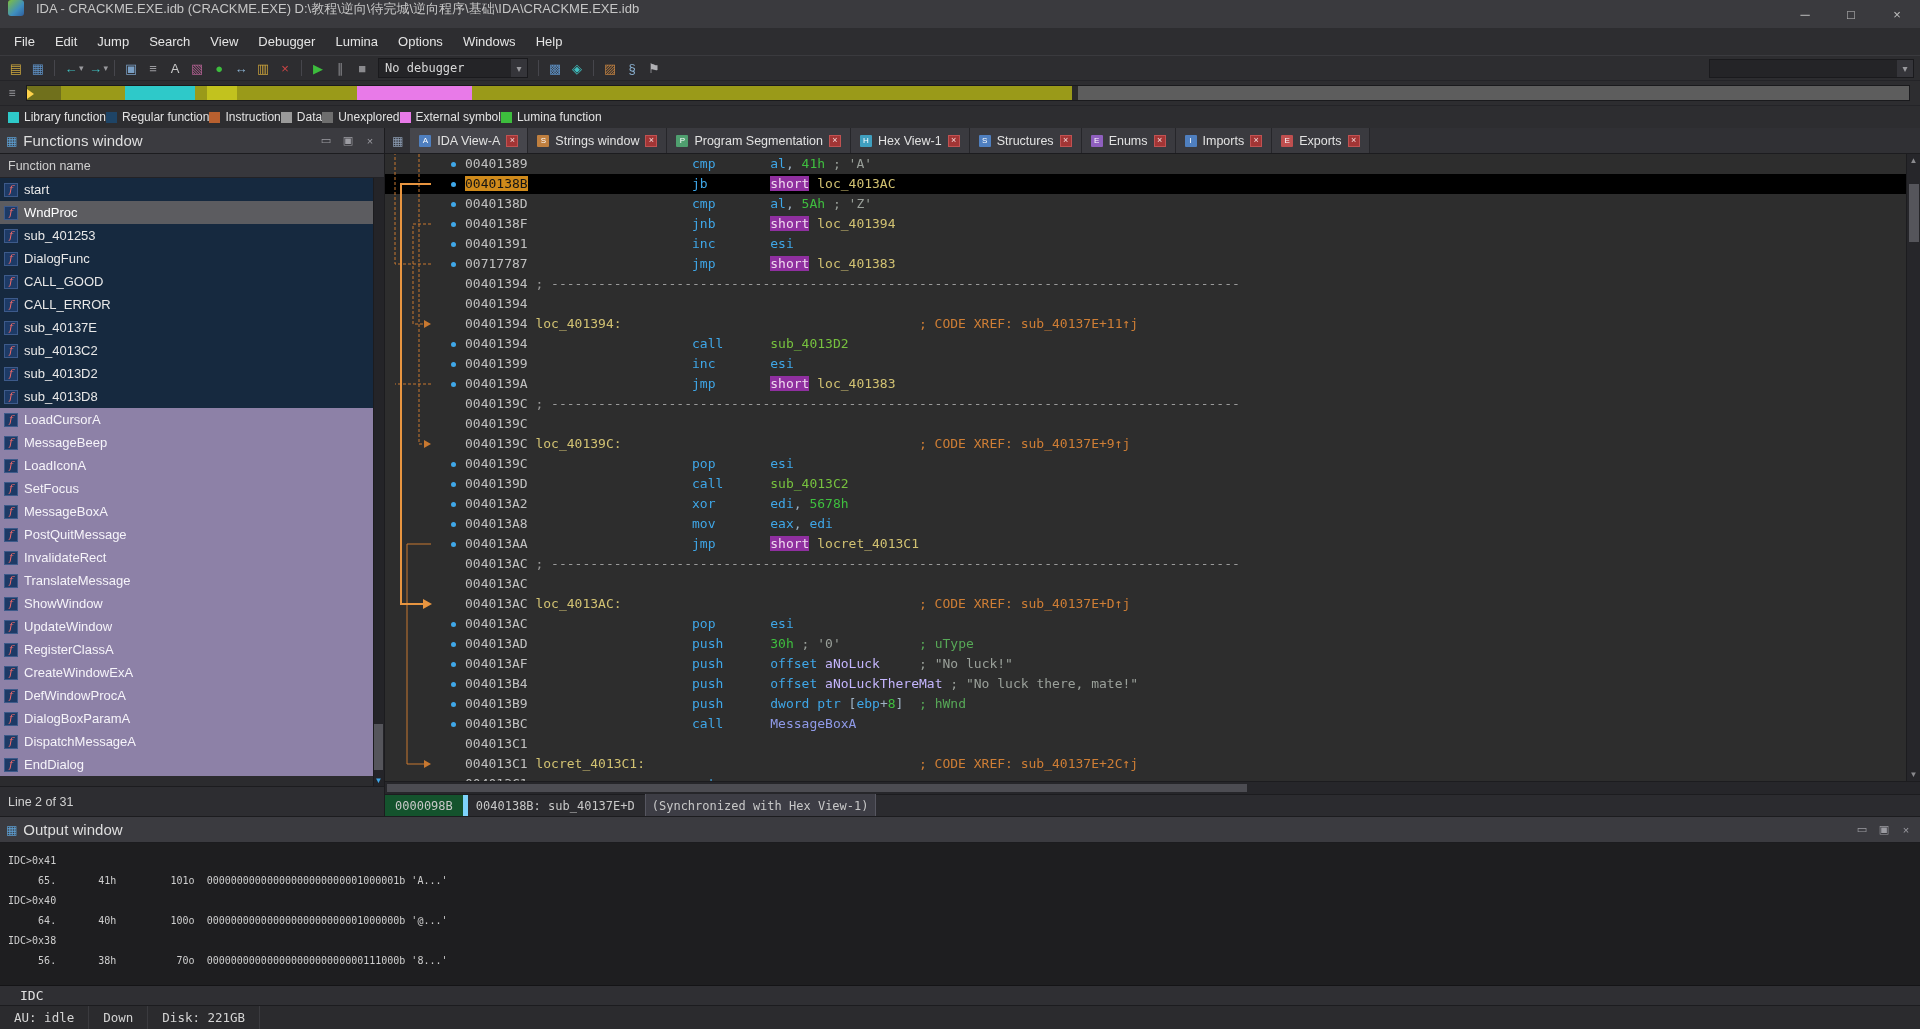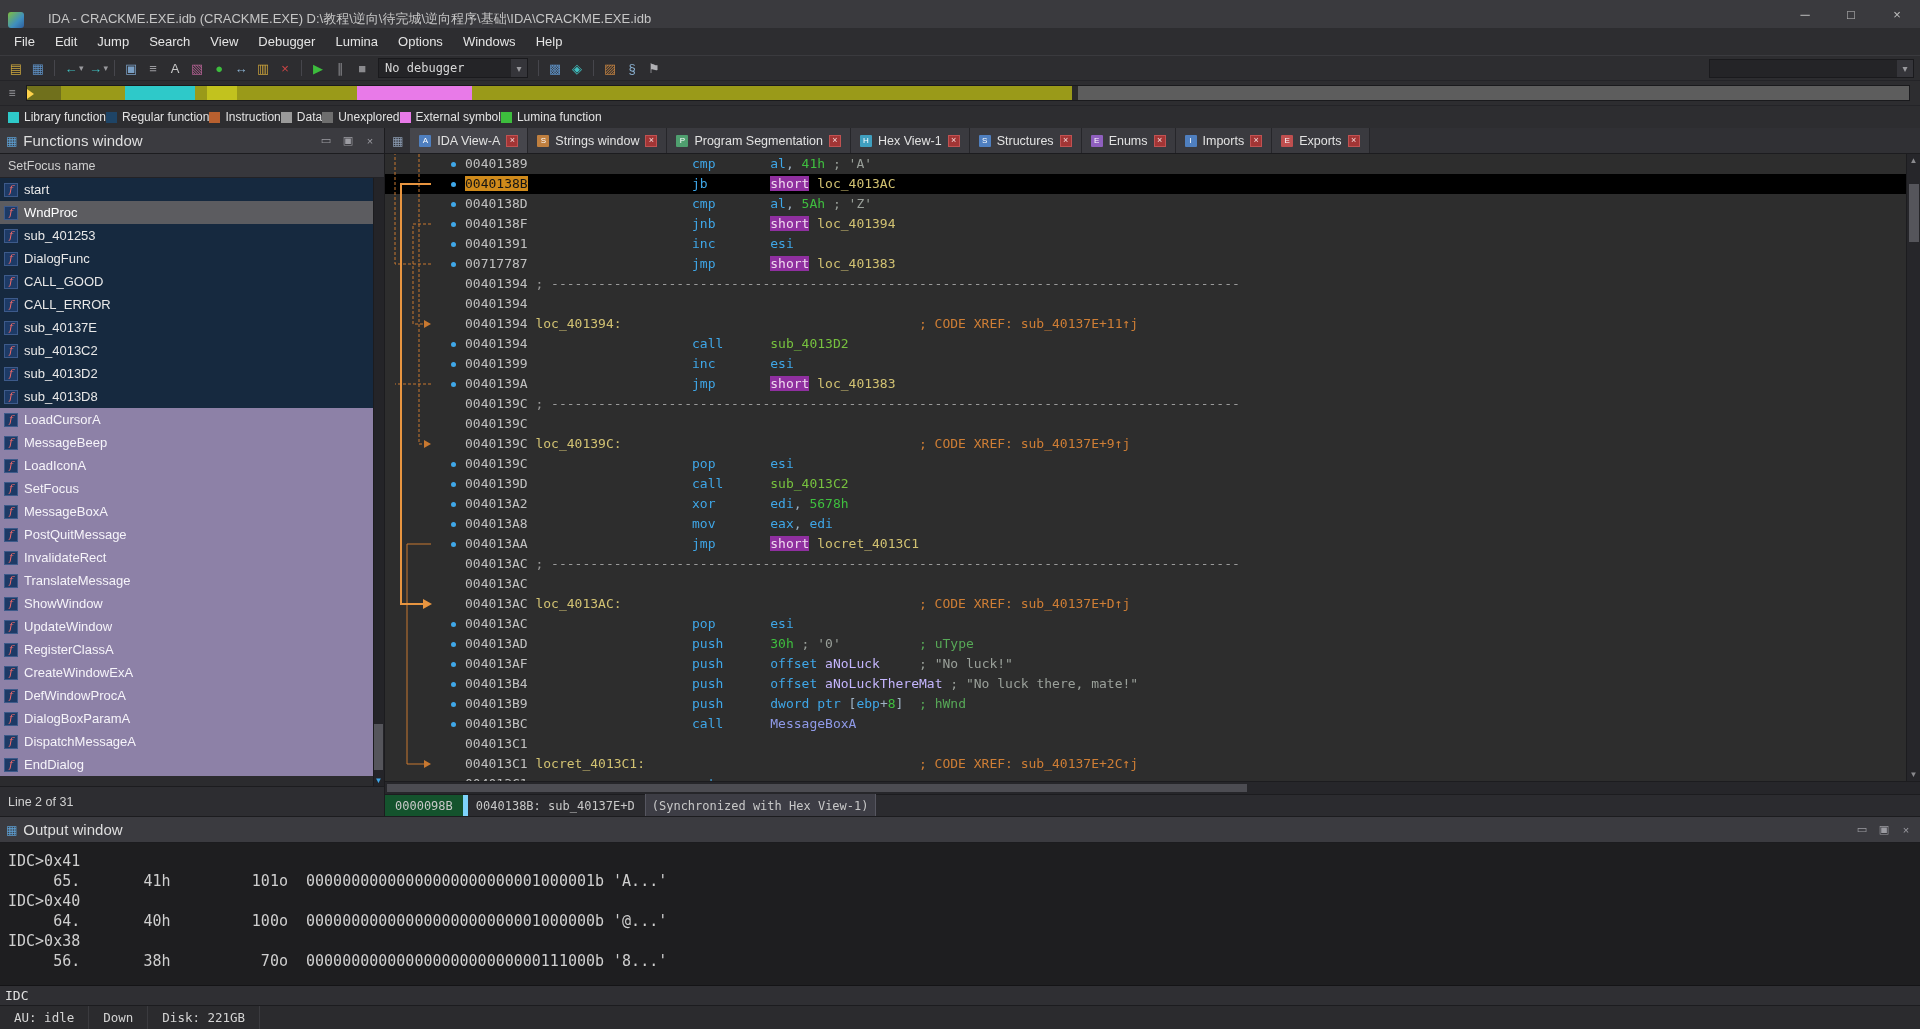--- a/index.html
+++ b/index.html
@@ -1,19 +1,19 @@
 <!DOCTYPE html>
 <html><head>
 <meta charset="utf-8">
 <style>
 *{box-sizing:border-box;margin:0;padding:0}
 html,body{width:1920px;height:1029px;overflow:hidden;background:#2a2a2d;font-family:"Liberation Sans","DejaVu Sans",sans-serif;font-size:13px;color:#d8d8d8}
 #app{display:flex;flex-direction:column;width:1920px;height:1029px}
 
-.titlebar{height:28px;background:#3a3a3e;display:flex;align-items:flex-end;padding:0 0 0 8px;gap:24px;flex:none}
+.titlebar{height:28px;background:#3a3a3e;display:flex;align-items:flex-start;padding:0 0 0 8px;gap:12px;flex:none}
 .app-icon{width:16px;height:16px;background:linear-gradient(135deg,#7fbf3f 0%,#3f8fbf 60%,#2f5f9f 100%);border-radius:3px;flex:none}
 .title-text{color:#c6c6c6;font-size:13px;white-space:nowrap;overflow:hidden;flex:1}
 .win-controls{display:flex;height:100%}
 .win-btn{width:46px;height:100%;display:flex;align-items:center;justify-content:center;color:#c0c0c0;font-size:13px}
 
 .menubar{height:27px;background:#2d2d30;display:flex;align-items:center;padding:0 4px;flex:none}
 .menu-item{padding:4px 10px;color:#e4e4e4}
 
 .toolbar{height:26px;background:#2d2d30;border-top:1px solid #3a3a3e;border-bottom:1px solid #242428;display:flex;align-items:center;padding:0 6px;gap:2px;flex:none}
 .tb-icon{width:20px;height:20px;display:flex;align-items:center;justify-content:center;font-size:13px;flex:none}
@@ -91,22 +91,22 @@
 .tk-l{color:#d2c272}
 .tk-f{color:#77c23f}
 .tk-i{color:#8f9ae8}
 .tk-s{color:#c4b5fd}
 .tk-k{color:#3fa7e8}
 .tk-h{background:#8f2f9f;color:#efd9ef}
 .tk-d{color:#9a9a9a}
 .tk-p{color:#9fb2c4}
 
 .output{height:189px;flex:none;display:flex;flex-direction:column;border-top:1px solid #1c1c1f;background:#1e1e20}
-.out-lines{flex:1;overflow:hidden;padding:8px 8px 0;font-family:"DejaVu Sans Mono","Liberation Mono",monospace;font-size:15px;line-height:20px;color:#cfcfcf;white-space:pre}
-.out-prompt{height:20px;background:#2f2f33;border-top:1px solid #141416;display:flex;align-items:center;padding:0 5px;font-family:"DejaVu Sans Mono","Liberation Mono",monospace;font-size:13px;color:#e0e0e0;flex:none}
+.out-lines{flex:1;overflow:hidden;padding:8px 8px 0;font-family:"DejaVu Sans Mono","Liberation Mono",monospace;font-size:10px;line-height:20px;color:#cfcfcf;white-space:pre}
+.out-prompt{height:20px;background:#2f2f33;border-top:1px solid #141416;display:flex;align-items:center;padding:0 20px;font-family:"DejaVu Sans Mono","Liberation Mono",monospace;font-size:13px;color:#e0e0e0;flex:none}
 
 .statusbar{height:24px;background:#2b2b2e;border-top:1px solid #1c1c1f;display:flex;align-items:stretch;font-family:"DejaVu Sans Mono","Liberation Mono",monospace;font-size:12.5px;color:#d4d4d4;flex:none}
 .sb-seg{display:flex;align-items:center;padding:0 14px;border-right:1px solid #3b3b3f}
 </style>
 </head>
 <body>
 
 <div id="app">
 
   <div class="titlebar">
@@ -220,21 +220,21 @@
   <div class="main">
 
     <div class="left-panel">
       <div class="panel-header">
         <span class="panel-hicon">▦</span>
         <span class="panel-title">Functions window</span>
         <span class="panel-ctl">▭</span>
         <span class="panel-ctl">▣</span>
         <span class="panel-ctl">×</span>
       </div>
-      <div class="col-header">SetFocus name</div>
+      <div class="col-header">Function name</div>
       <div class="fn-list" id="fnlist">
           <div class="fn-row fn-reg">
             <span class="fn-icon">f</span>
             <span class="fn-name">start</span>
           </div>
           <div class="fn-row fn-sel">
             <span class="fn-icon">f</span>
             <span class="fn-name">WndProc</span>
           </div>
           <div class="fn-row fn-reg">

